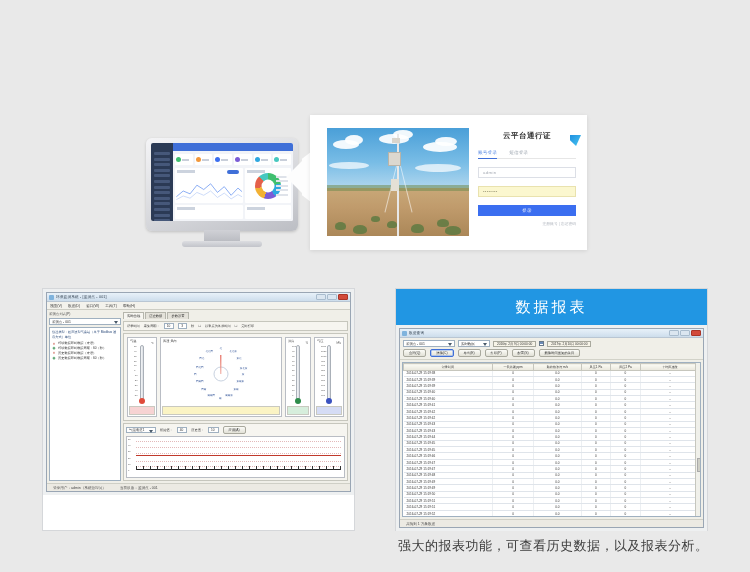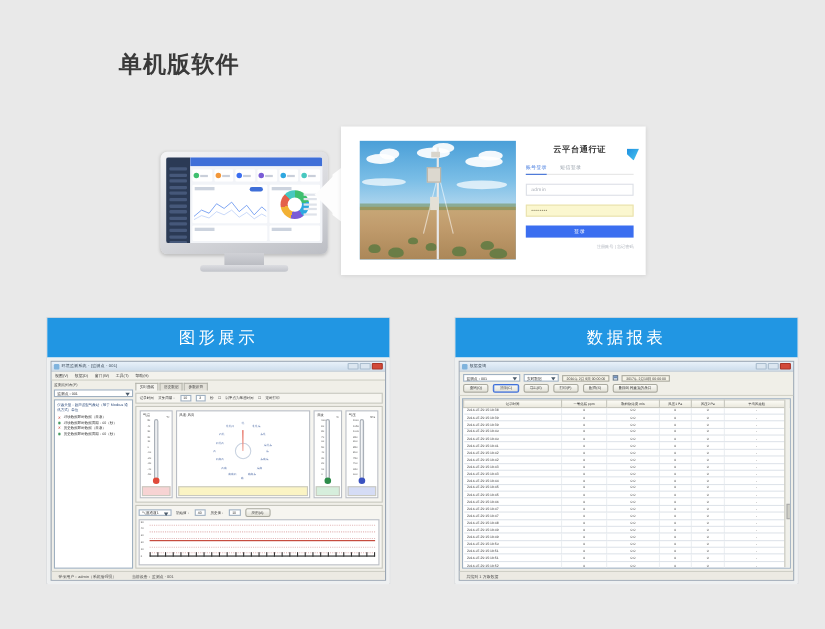--- a/index.html
+++ b/index.html
@@ -112,21 +112,21 @@
     display: flex; align-items: center; justify-content: center; letter-spacing: .5px;
   }
   .llinks { margin-top: 5px; text-align: right; font-size: 3.8px; color: #b3b8c0; }
   .logo-mark { position: absolute; right: 6px; top: 20px; width: 11px; height: 11px;
     background: linear-gradient(135deg,#1f8fe0,#49c6f0); clip-path: polygon(0 0,100% 0,55% 100%,0 48%); }
 
   
   .panel { position: absolute; top: 288px; width: 313px; height: 243px;
     background: #fff; border: 1px solid #d5d7da; }
   .panel.left { left: 42px; }
-  .panel.right { left: 413px; }
+  .panel.right { left: 395px; }
   .panel-hd {
     height: 36px; background: #2196e3; color: #fff; font-size: 15px;
     display: flex; align-items: center; justify-content: center; letter-spacing: 3px;
   }
   .panel-body { position: relative; height: 206px; background: #eef0f1; padding: 3px; }
 
   
   .win { width: 100%; height: 100%; background: #f0efe8; border: 1px solid #9aa6b4;
     display: flex; flex-direction: column; font-size: 3.6px; color: #333; }
   .win-title { height: 9px; background: linear-gradient(180deg,#e8f1f9,#cdddec);
@@ -223,21 +223,20 @@
   
   .cap { position: absolute; font-size: 13px; color: #3c3c3c; line-height: 1.55; letter-spacing: .5px; }
   .cap.l { left: 42px; top: 536px; width: 330px; }
   .cap.r { left: 398px; top: 536px; width: 320px; }
 </style>
 </head>
 <body>
 
 <div class="page">
 
-  <div class="sec-title">单机版软件</div>
 
   <div class="hero">
 
     <div class="monitor">
       <div class="mon-bezel">
         <div class="mon-screen">
           <div class="db-side">
             <div class="r"></div>
               <div class="r"></div>
               <div class="r"></div>
@@ -357,21 +356,20 @@
         <div class="lfield">admin</div>
         <div class="lfield pw">••••••••</div>
         <div class="lbtn">登录</div>
         <div class="llinks">注册账号 | 忘记密码</div>
       </div>
       <div class="logo-mark"></div>
     </div>
   </div>
 
   <div class="panel left">
-    <div class="panel-hd">图形展示</div>
     <div class="panel-body">
       <div class="win">
 
         <div class="win-title">
           <span class="win-ico"></span>
           <span class="win-ttl">环境监测系统 - [监测点 - 001]</span>
           <span class="win-btns">
             <span class="wb"></span>
             <span class="wb"></span>
             <span class="wb close"></span>
@@ -851,13 +849,14 @@
           </div>
         </div>
 
         <div class="win-status">
           <span>共找到 1 万条数据</span>
         </div>
       </div>
     </div>
   </div>
 
+  <div class="cap r">强大的报表功能，可查看历史数据，以及报表分析。</div>
 </div>
 
 </body></html>

